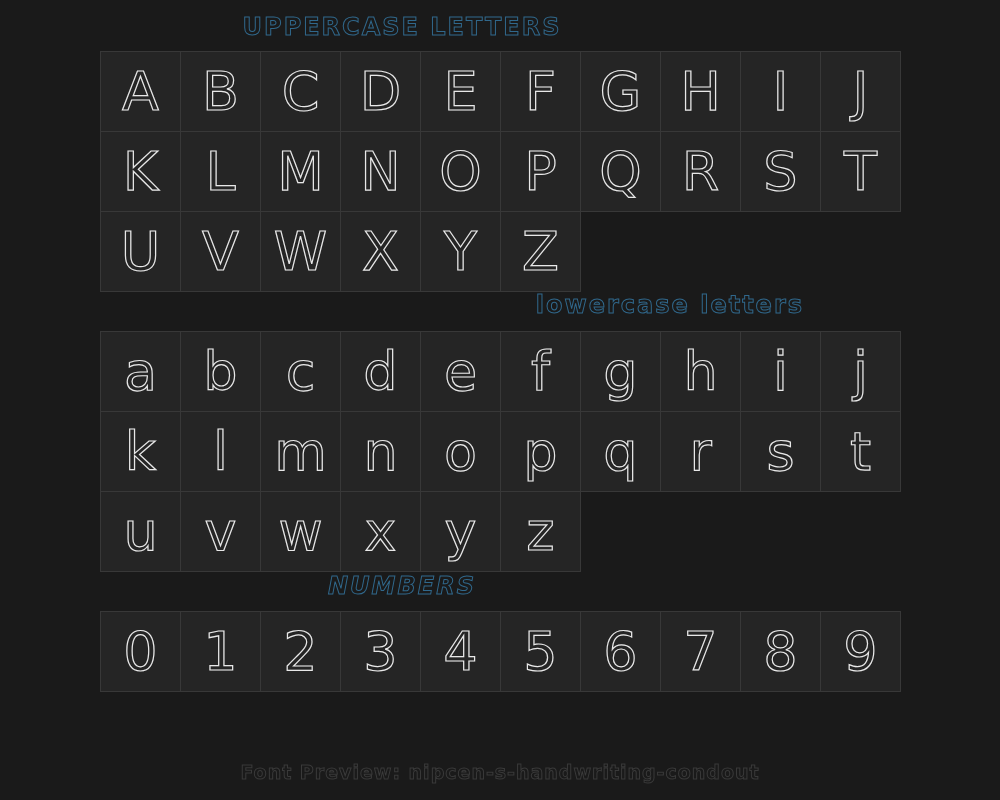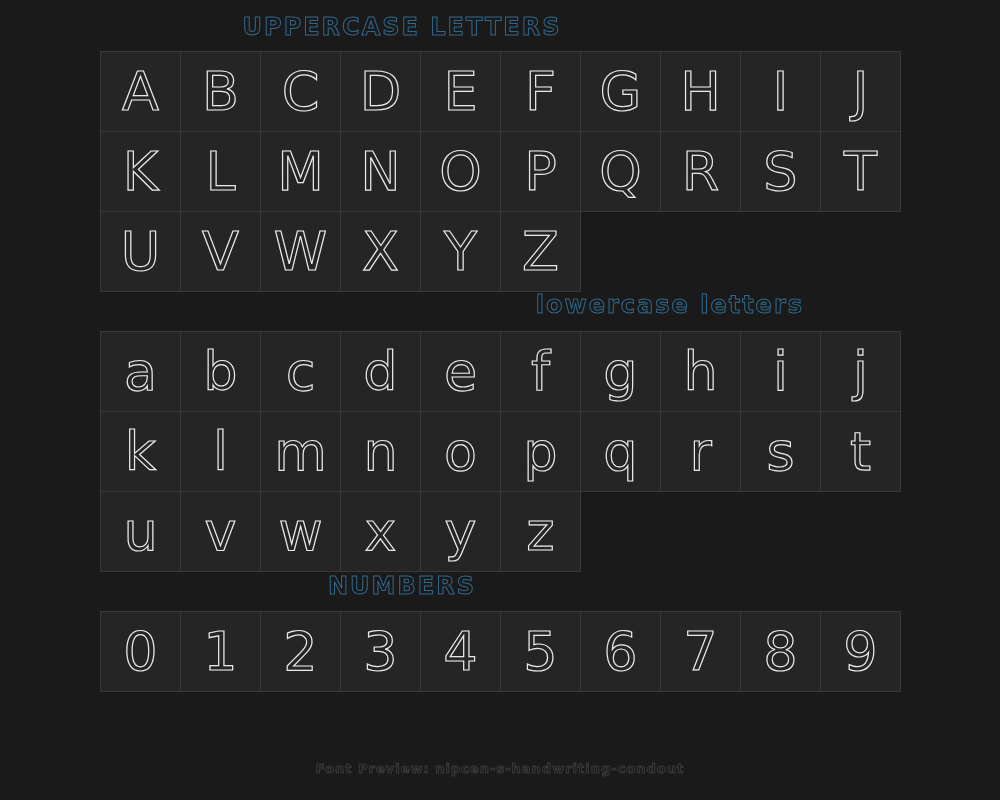--- a/index.html
+++ b/index.html
@@ -35,31 +35,31 @@
     font-size: 54px;
     line-height: 1;
     color: transparent;
     -webkit-text-stroke: 1.2px var(--glyph-color, #e8e8e8);
   }
   .footer-label {
     position: absolute;
     left: 0; width: 1000px;
     top: 761px;
     text-align: center;
-    font-size: 13px;
+    font-size: 19px;
     letter-spacing: 1px;
     font-weight: bold;
     color: transparent;
     -webkit-text-stroke: 1px var(--footer-color, #3a3a3a);
   }
   #title-uppercase { top: 13px; }
   #grid-uppercase  { top: 51px; }
   #title-lowercase { top: 291px; text-align: right; }
   #grid-lowercase  { top: 331px; }
-  #title-numbers   { top: 572px; }
+  #title-numbers   { top: 572px; font-style: italic; }
   #grid-numbers    { top: 611px; }
 </style>
 </head>
 <body>
 
 <div class="section-title" id="title-uppercase">UPPERCASE LETTERS</div>
 
 <div class="glyph-grid" id="grid-uppercase">
     <div class="grid-row">
       <div class="glyph-cell">

